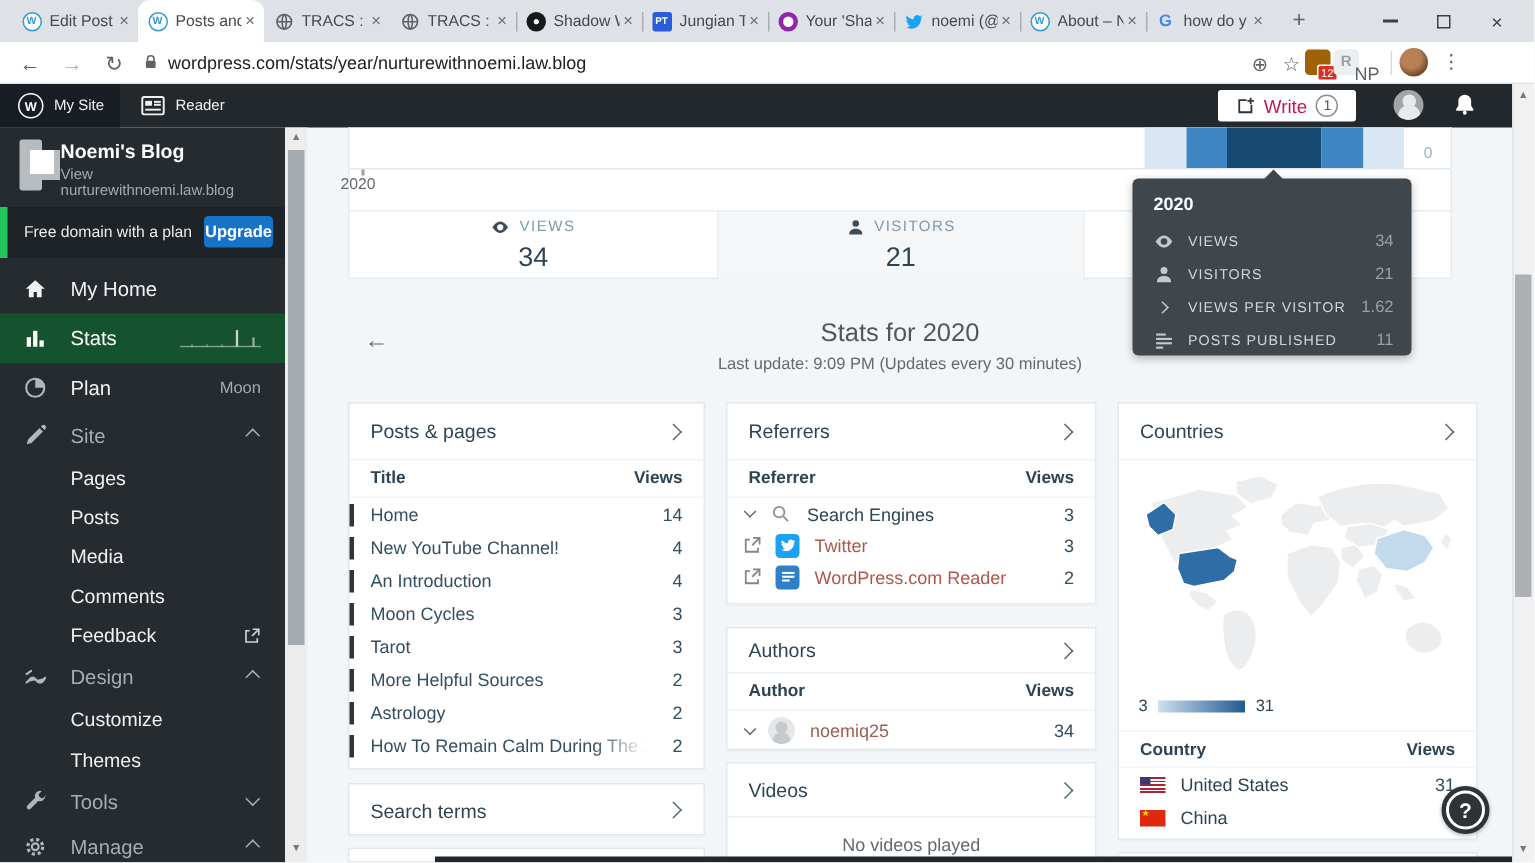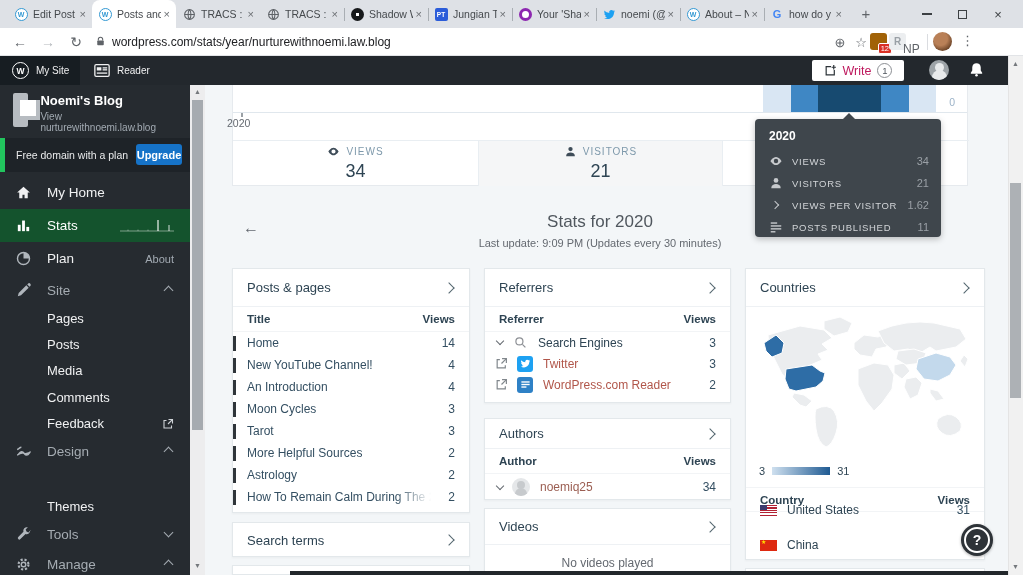--- a/index.html
+++ b/index.html
@@ -349,21 +349,21 @@
       </svg>
     </div>
     <div class="srow" style="top:157px;height:33px">
       <span class="sic">
           <svg viewBox="0 0 24 24">
             <circle cx="12" cy="12" r="8.5" fill="none" stroke="currentColor" stroke-width="2"></circle>
             <path d="M12 12V3.5a8.5 8.5 0 018.5 8.5z"></path>
           </svg>
         </span>
       <span class="slab">Plan</span>
-      <span class="sright">About</span>
+      <span class="sright">Moon</span>
     </div>
     <div class="srow" style="top:190px;height:30px">
       <span class="sic">
           <svg viewBox="0 0 24 24">
             <path d="M4 20l1.2-4.5L16 4.7l3.3 3.3L8.5 18.8 4 20zM17.3 3.4l3.3 3.3 1-1a2.3 2.3 0 00-3.3-3.3z"></path>
           </svg>
         </span>
       <span class="slab dim">Site</span>
       <span class="chev up"></span>
     </div>
@@ -390,20 +390,23 @@
       <span class="chev up"></span>
     </div>
     <div class="srow" style="top:325px;height:27px">
       <span class="ssub">Feedback</span>
       <svg class="extlink" viewBox="0 0 24 24" fill="none" stroke="currentColor" stroke-width="2.2">
           <path d="M9 5H4v15h15v-5"></path>
           <path d="M13 3h8v8"></path>
           <path d="M21 3l-9 9"></path>
         </svg>
     </div>
+    <div class="srow" style="top:381px;height:27px">
+        <span class="ssub">Customize</span>
+      </div>
     <div class="srow" style="top:408px;height:26px">
         <span class="ssub">Themes</span>
       </div>
     <div class="srow" style="top:434px;height:30px">
       <span class="sic">
           <svg viewBox="0 0 24 24">
             <path d="M21.5 6.5a5 5 0 01-6.6 4.7L7.6 18.5a2.1 2.1 0 11-3-3l7.3-7.3a5 5 0 016.3-6.3L15 5.1l1.2 2.7 2.7 1.2 3.2-3.2c.3.2.4.5.4.7z"></path>
           </svg>
         </span>
       <span class="slab dim">Tools</span>
@@ -679,21 +682,21 @@
     </div>
     <div id="legend">
       <span class="lnum">3</span>
       <span id="legendbar"></span>
       <span class="lnum">31</span>
     </div>
     <div class="thead" style="position:absolute;left:0;right:0;top:218px;border-top:1px solid #f2f4f6">
       <span class="c1">Country</span>
       <span class="c2">Views</span>
     </div>
-    <div class="rrow" style="position:absolute;left:0;right:0;top:230px;height:22px">
+    <div class="rrow" style="position:absolute;left:0;right:0;top:243px;height:22px">
       <span class="flag flag-us"></span>
       <span class="rlabel darktxt">United States</span>
       <span class="rviews">31</span>
     </div>
     <div class="rrow" style="position:absolute;left:0;right:0;top:265px;height:22px">
       <span class="flag flag-cn"></span>
       <span class="rlabel darktxt">China</span>
       <span class="rviews"></span>
     </div>
   </div>

